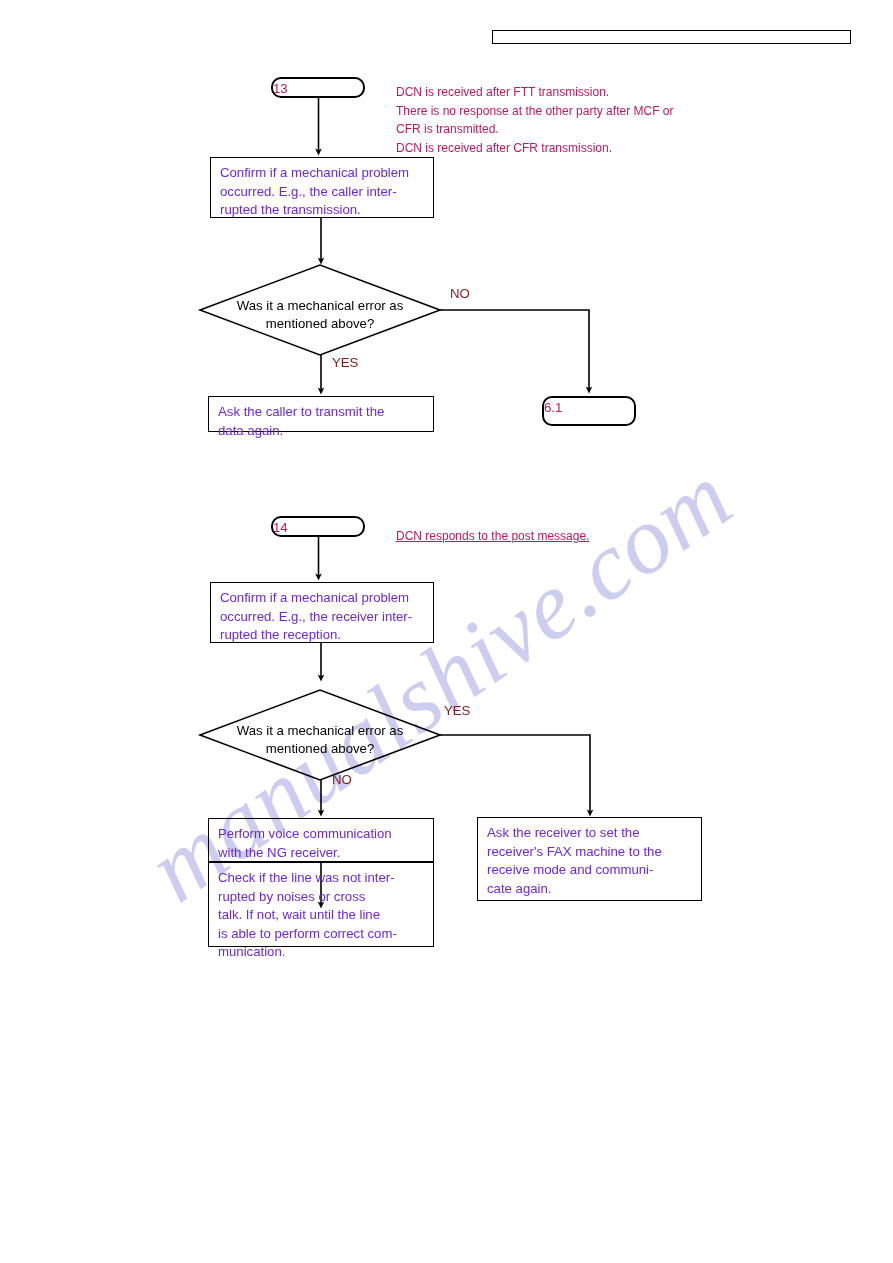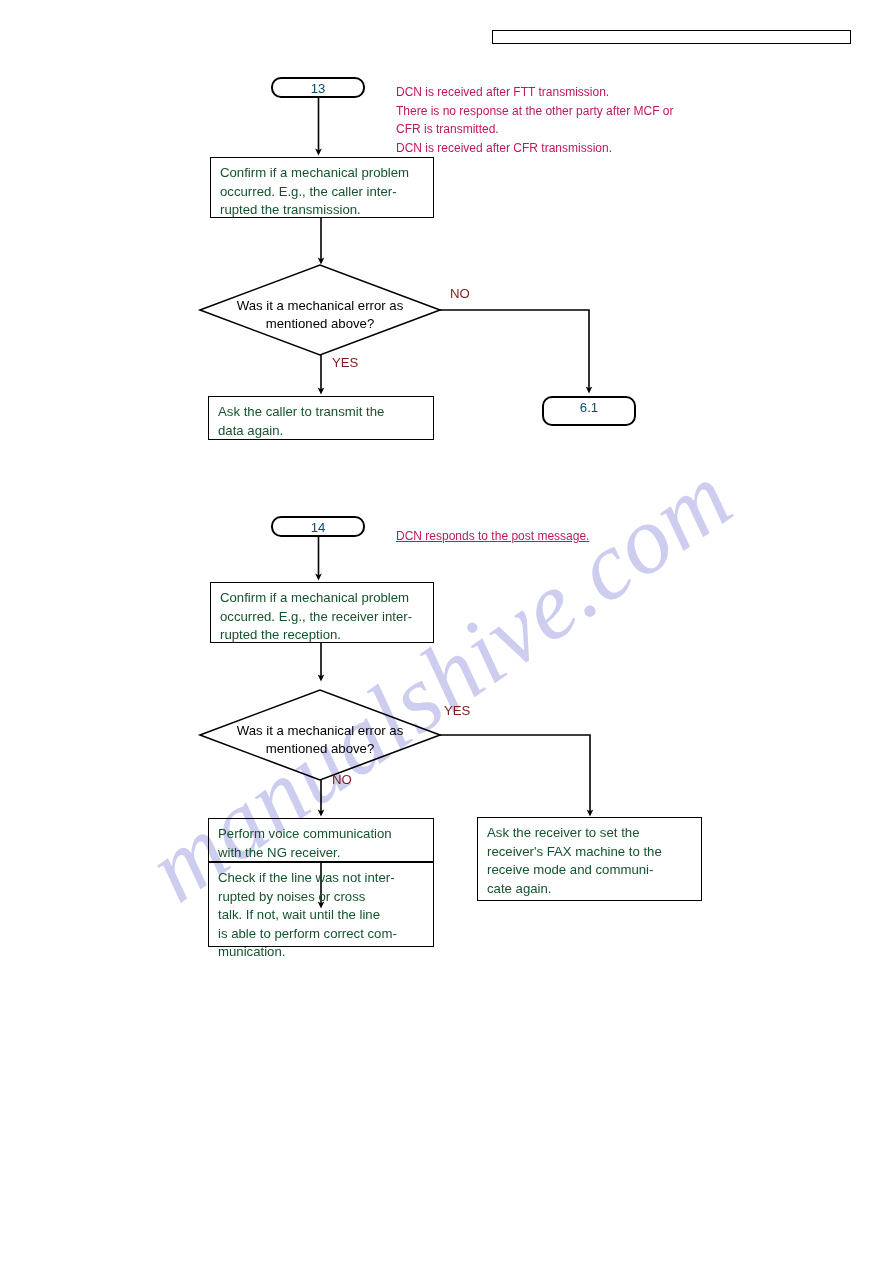--- a/index.html
+++ b/index.html
@@ -54,31 +54,31 @@
     position: absolute;
     box-sizing: border-box;
     z-index: 20;
   }
   .pbox {
     border: 1.5px solid #000;
     background: transparent;
     padding: 6px 0 0 9px;
     font-size: 13.2px;
     line-height: 18.6px;
-    color: #14532d;
+    color: #6d28d9;
     white-space: pre-line;
   }
   .terminal {
     border: 2px solid #000;
     border-radius: 10px;
     background: transparent;
     font-size: 13.2px;
     line-height: 20px;
-    text-align: center;
-    color: #0c4a6e;
+    text-align: left;
+    color: #be185d;
   }
   .diamond-label {
     position: absolute;
     font-size: 13.2px;
     line-height: 18px;
     text-align: center;
     color: #000;
     z-index: 20;
     white-space: pre-line;
   }
@@ -151,21 +151,21 @@
 occurred. E.g., the caller inter-
 rupted the transmission.</div>
 
   <div class="diamond-label" style="left:203px; top:297px; width:234px;">Was it a mechanical error as
 mentioned above?</div>
 
   <div class="branch-label" style="left:332px; top:355px;">YES</div>
 
   <div class="branch-label" style="left:450px; top:286px;">NO</div>
 
-  <div class="node pbox" style="left:208px; top:396px; width:226px; height:44px;">Ask the caller to transmit the
+  <div class="node pbox" style="left:208px; top:396px; width:226px; height:36px;">Ask the caller to transmit the
 data again.</div>
 
   <div class="node terminal" style="left:542px; top:396px; width:94px; height:30px; line-height:19px;">6.1</div>
 
   <div class="node terminal" style="left:271px; top:516px; width:94px; height:21px; line-height:19px;">14</div>
 
   <div class="note" style="left:396px; top:516px; width:400px;text-decoration:underline;">DCN responds to the post message.</div>
 
   <div class="node pbox" style="left:210px; top:582px; width:224px; height:61px;">Confirm if a mechanical problem
 occurred. E.g., the receiver inter-

